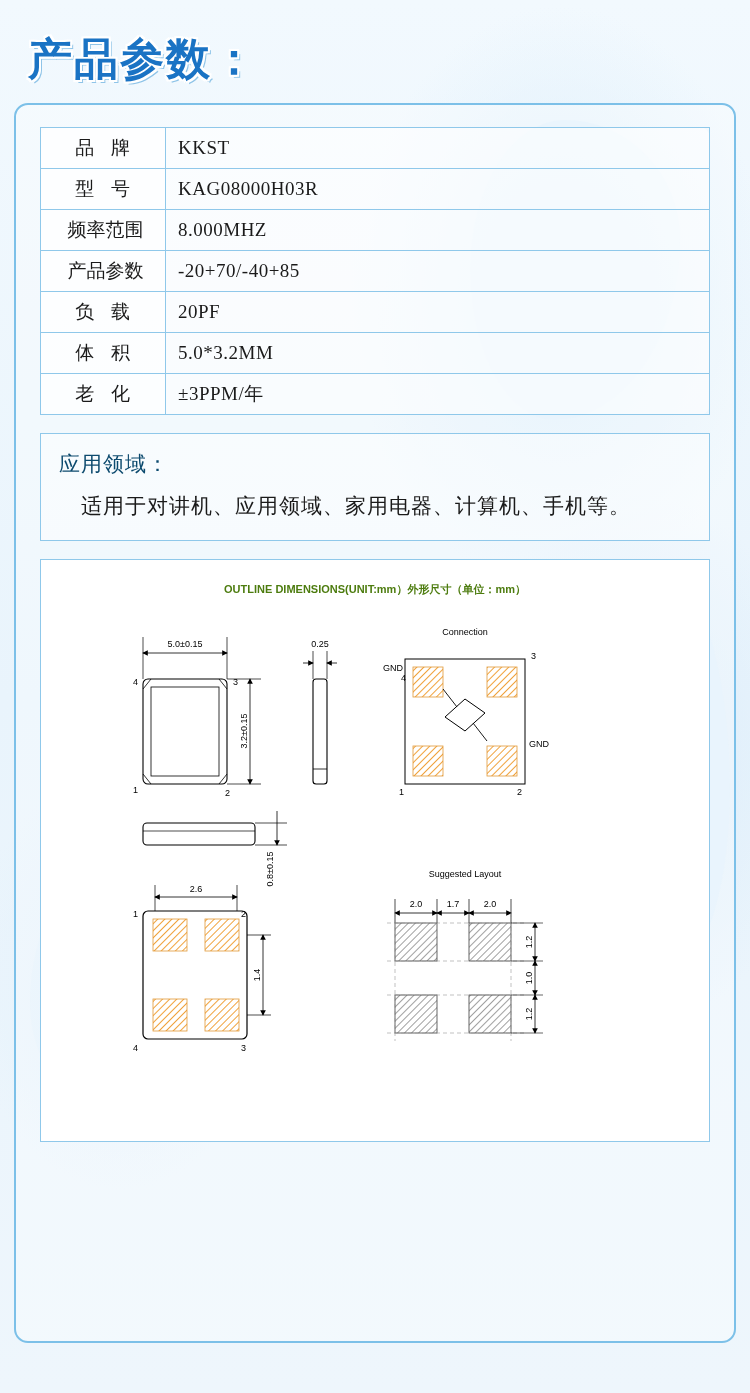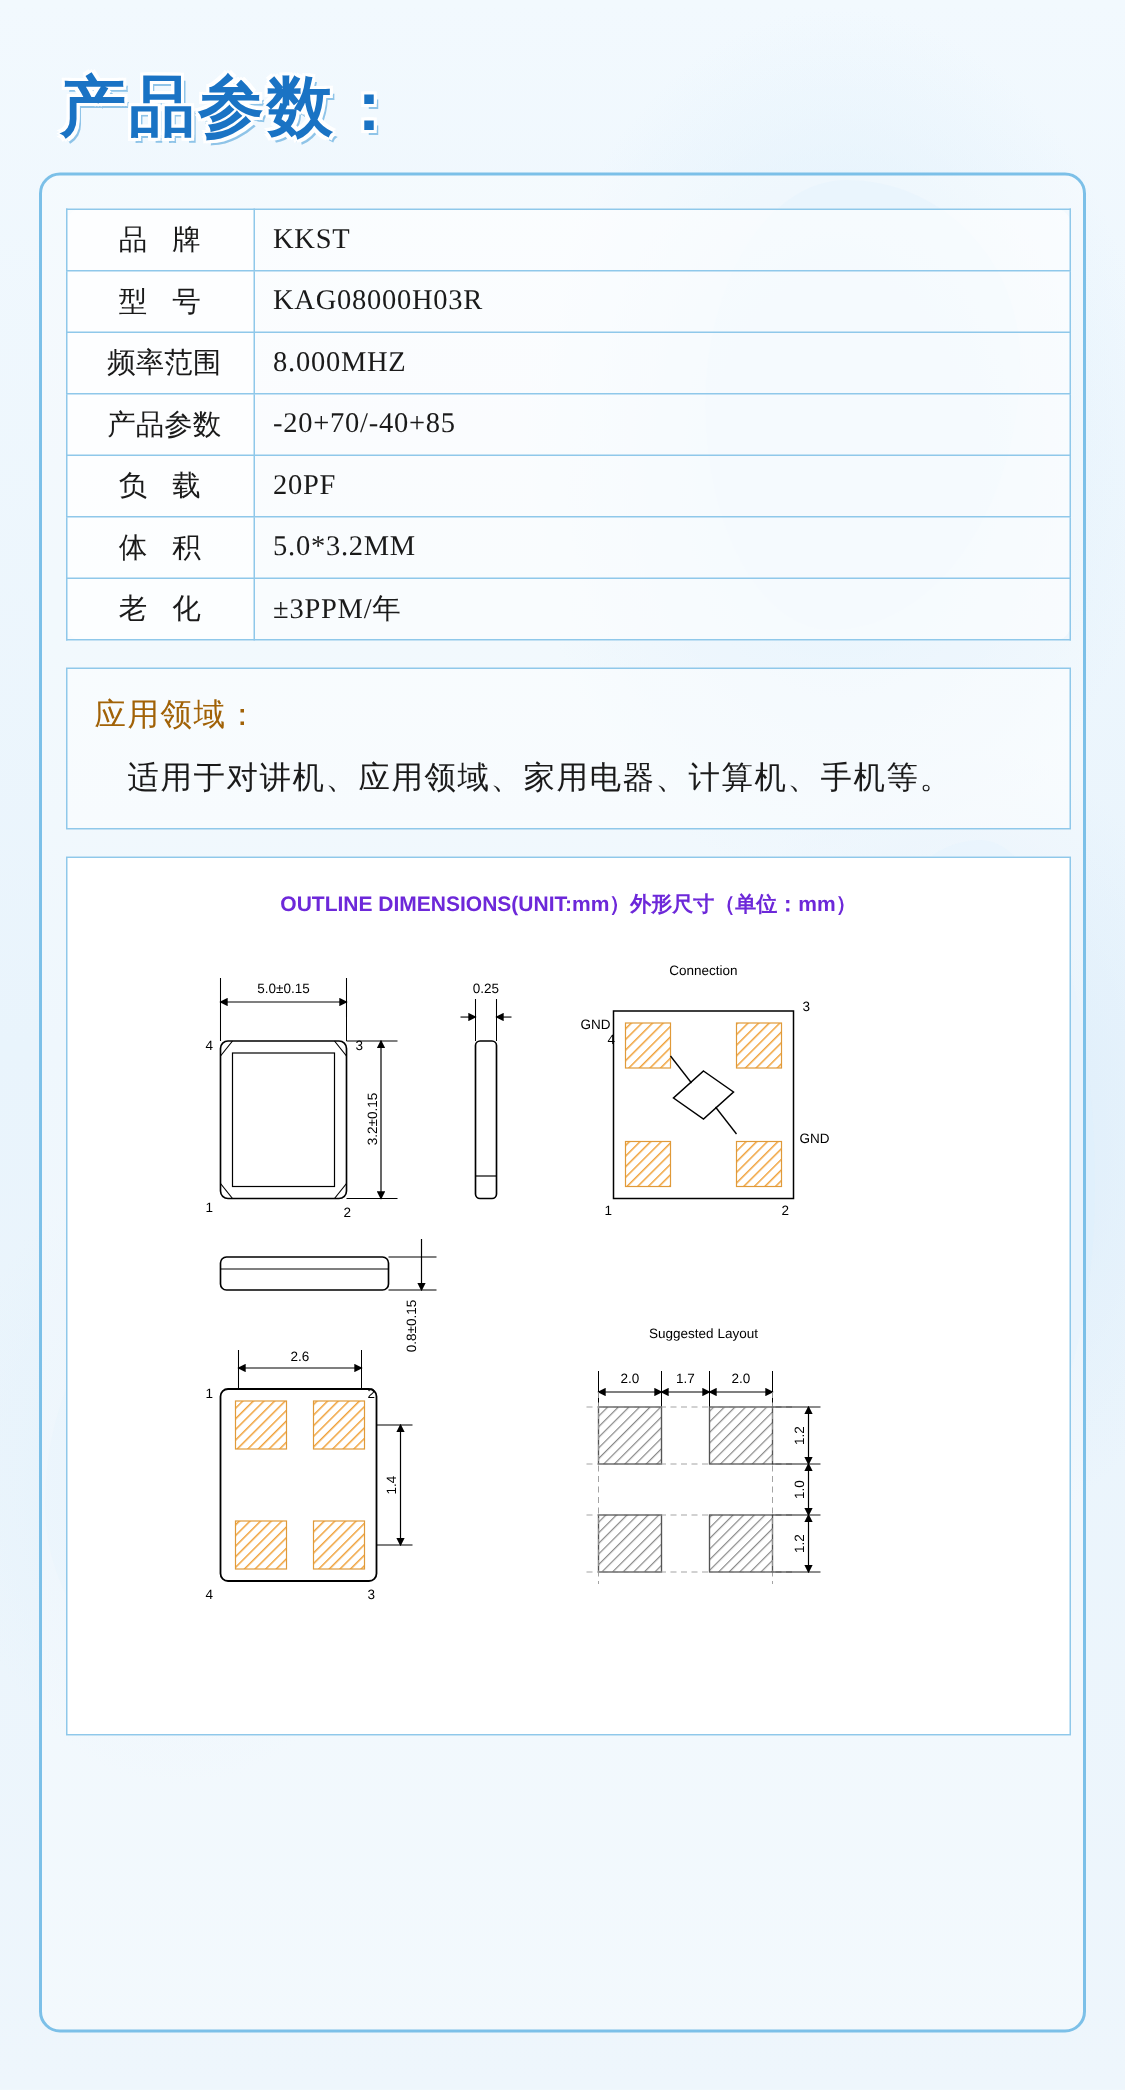--- a/index.html
+++ b/index.html
@@ -21,21 +21,21 @@
       radial-gradient(ellipse 220px 300px at 120px 980px, #e3f1fb 0%, rgba(227,241,251,0) 70%),
       linear-gradient(180deg,#f2f9fe 0%, #e9f4fc 50%, #eef6fc 100%);
     z-index:0;
   }
   .bg-shape {
     position:absolute;
     background:#dff0fb;
     opacity:.85;
     z-index:0;
   }
-  .page { position:relative; z-index:2; padding: 12px; }
+  .page { position:relative; z-index:2; padding: 0; }
 
   
   .title-wrap {
     padding: 30px 0 14px 28px;
   }
   .title {
     font-family: "Liberation Sans", sans-serif;
     font-weight: bold;
     font-size: 44px;
     letter-spacing: 2px;
@@ -92,21 +92,21 @@
   
   .app-box {
     width: 670px;
     margin: 18px auto 0 auto;
     border: 1px solid #8fc8ea;
     background: rgba(255,255,255,0.45);
     padding: 16px 18px 20px 18px;
   }
   .app-title {
     font-size: 21px;
-    color: #a16207;
+    color: #0c4a6e;
     letter-spacing: 1px;
     margin-bottom: 14px;
   }
   .app-text {
     font-size: 21px;
     color: #1a1a1a;
     letter-spacing: 1px;
     padding-left: 22px;
   }
 
@@ -114,22 +114,22 @@
   .draw-box {
     width: 670px;
     margin: 18px auto 0 auto;
     border: 1px solid #8fc8ea;
     background: #ffffff;
     padding: 16px 10px 20px 10px;
   }
   .draw-title {
     font-family: "Liberation Sans", sans-serif;
     font-weight: bold;
-    font-size: 14px;
-    color: #6d28d9;
+    font-size: 11px;
+    color: #4d7c0f;
     text-align: center;
     margin: 6px 0 4px 0;
   }
   .draw-svg { display:block; margin: 0 auto; }
 </style>
 </head>
 <body>
 
 <div class="bg-wash"></div>
 <div class="bg-shape" style="left:470px;top:120px;width:210px;height:300px;border-radius:45% 55% 60% 40%/50% 40% 60% 50%;"></div>

